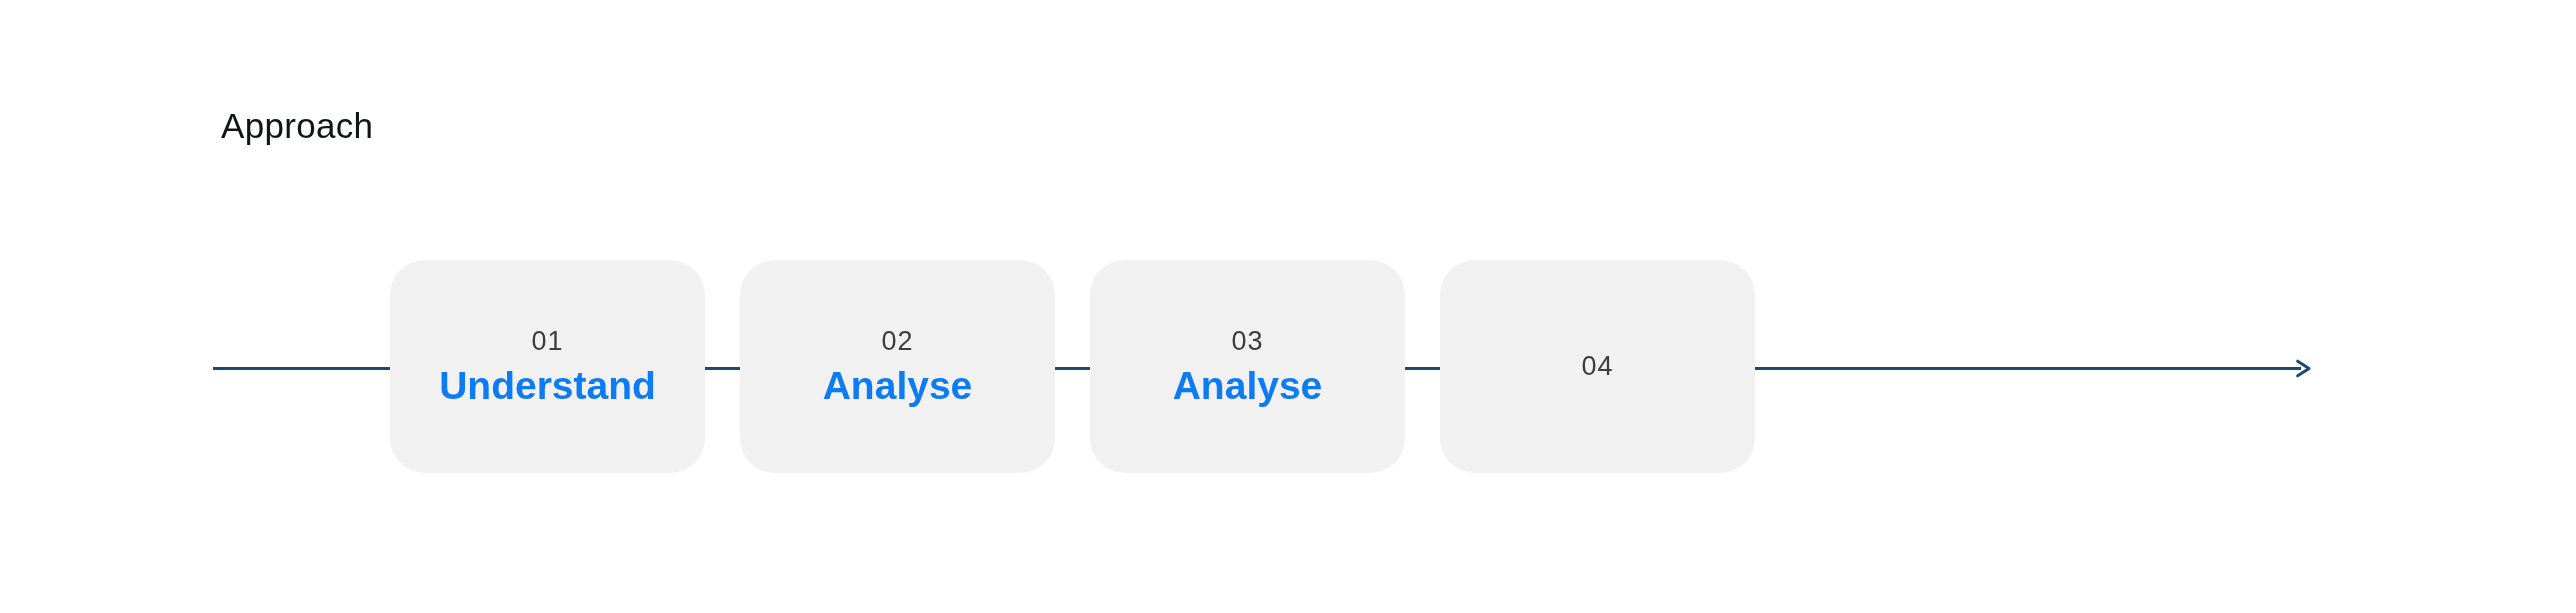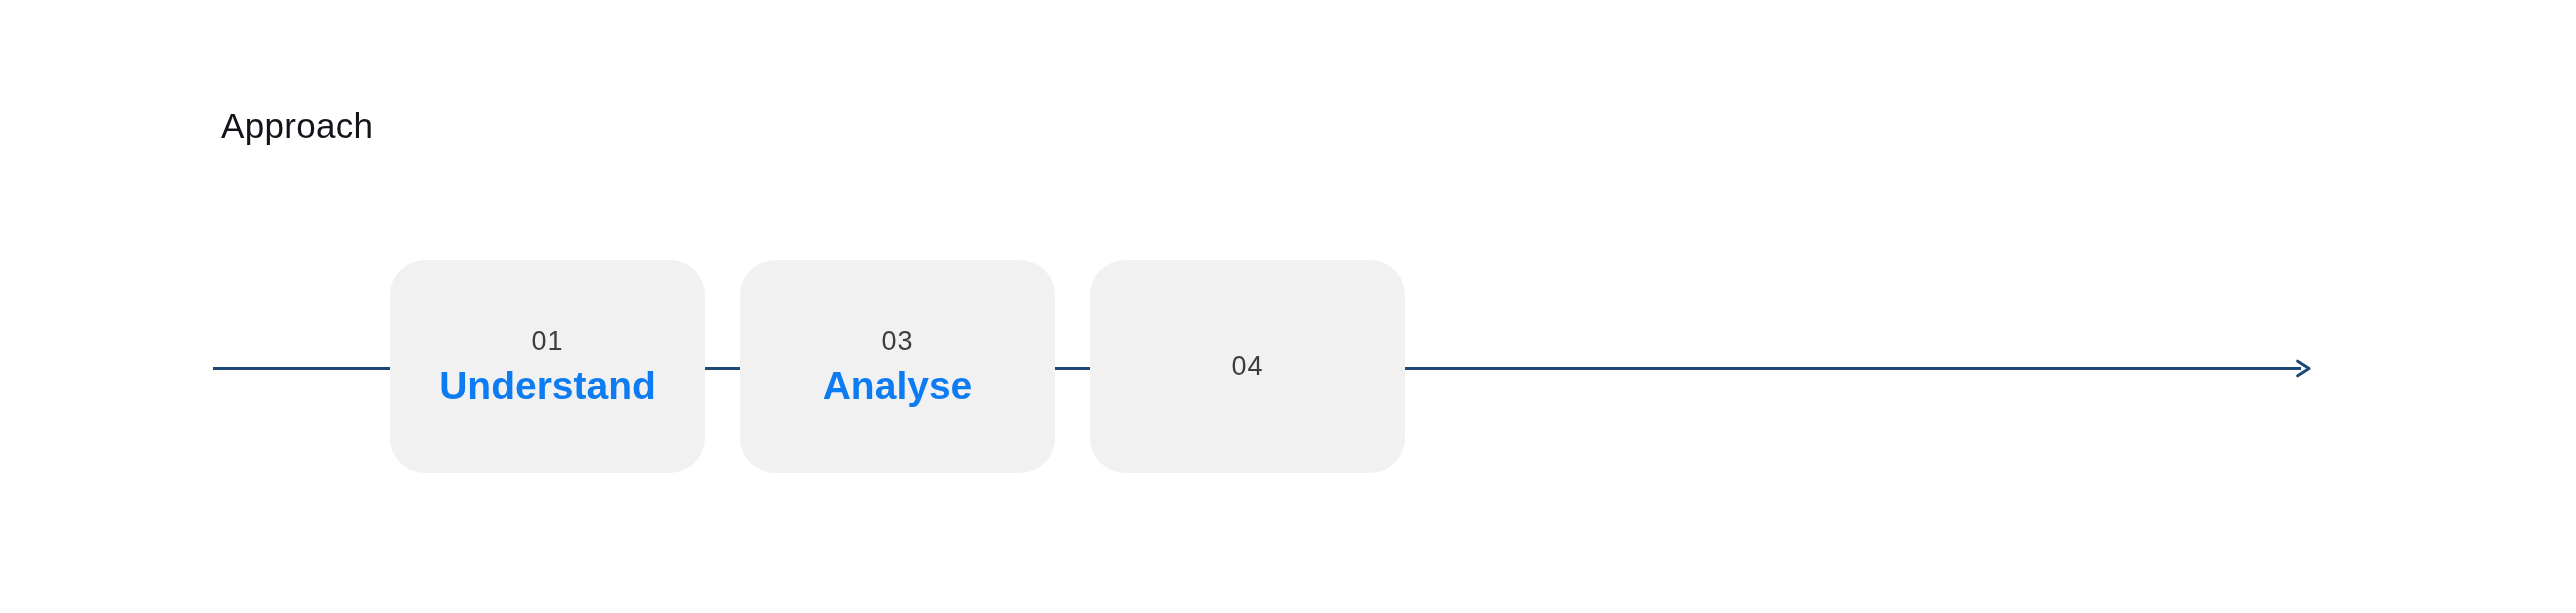--- a/index.html
+++ b/index.html
@@ -93,20 +93,24 @@
     <div class="arrow-line"></div>
     <svg class="arrow-head" viewBox="0 0 26 34" aria-hidden="true">
       <polyline points="4,6 21,17 4,28"></polyline>
     </svg>
     <div class="steps">
   <div class="step">
     <div class="step-number">01</div>
     <div class="step-label">Understand</div>
   </div>
 
+  <div class="step">
+    <div class="step-number">02</div>
+    <div class="step-label">Analyse</div>
+  </div>
 
 
   <div class="step">
     <div class="step-number">03</div>
     <div class="step-label">Analyse</div>
   </div>
 
   <div class="step">
     <div class="step-number">04</div>
   </div>

